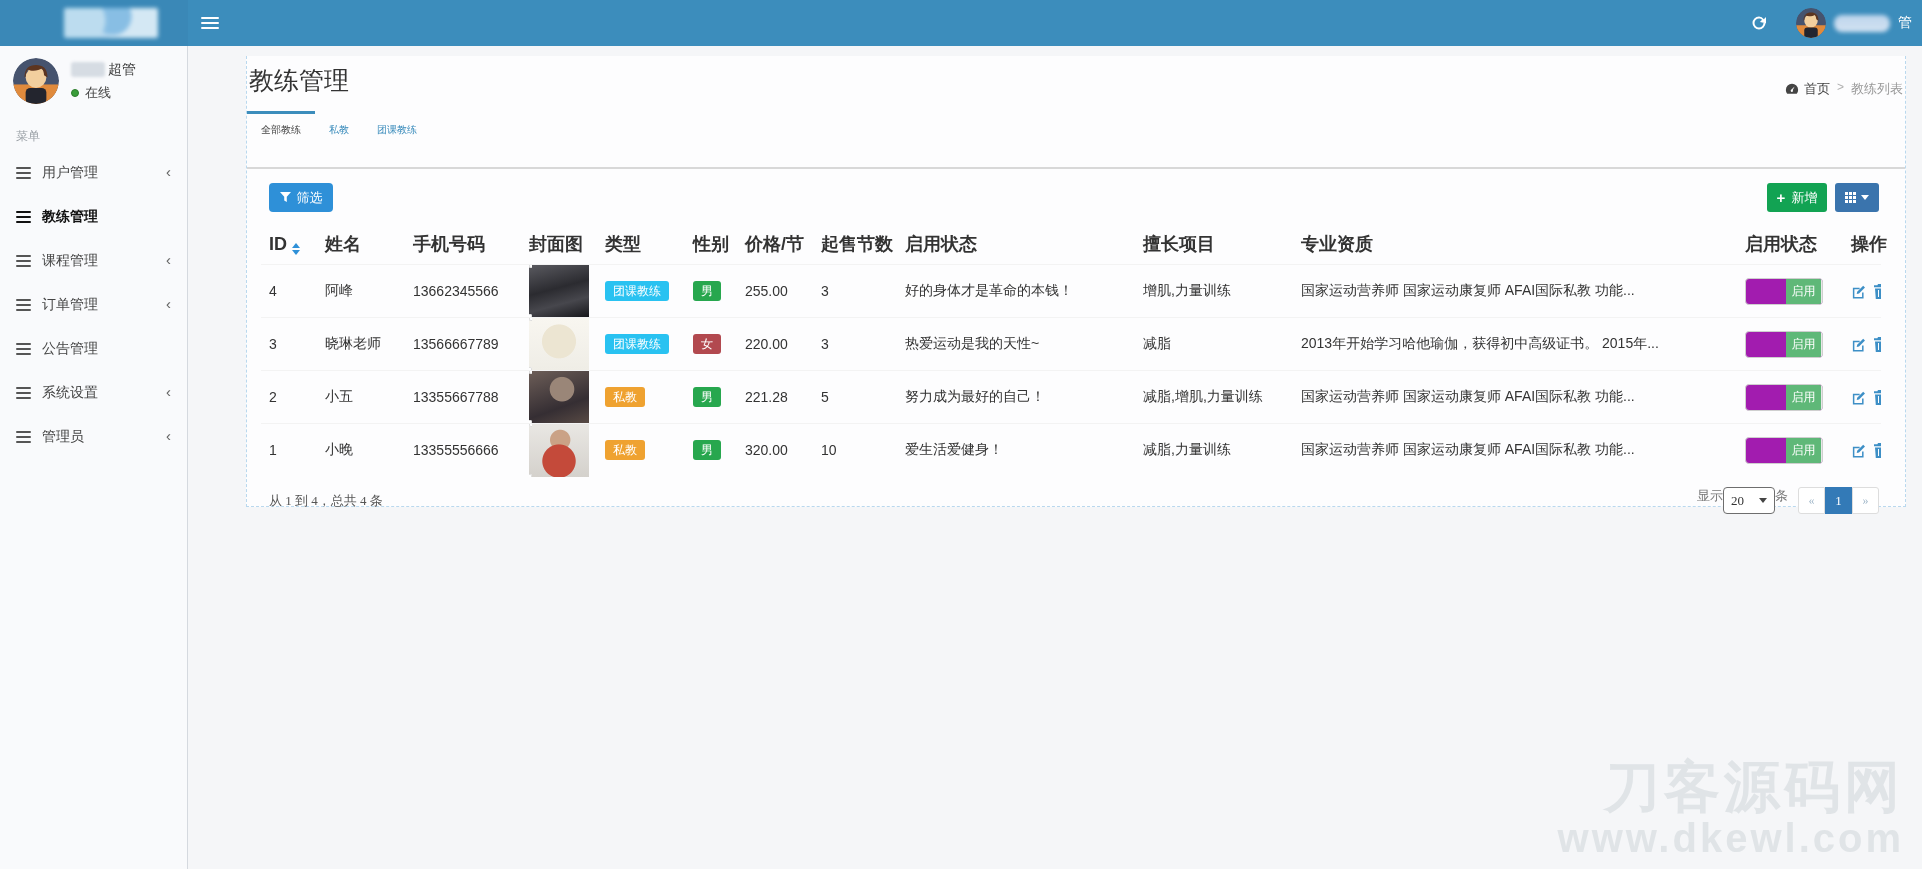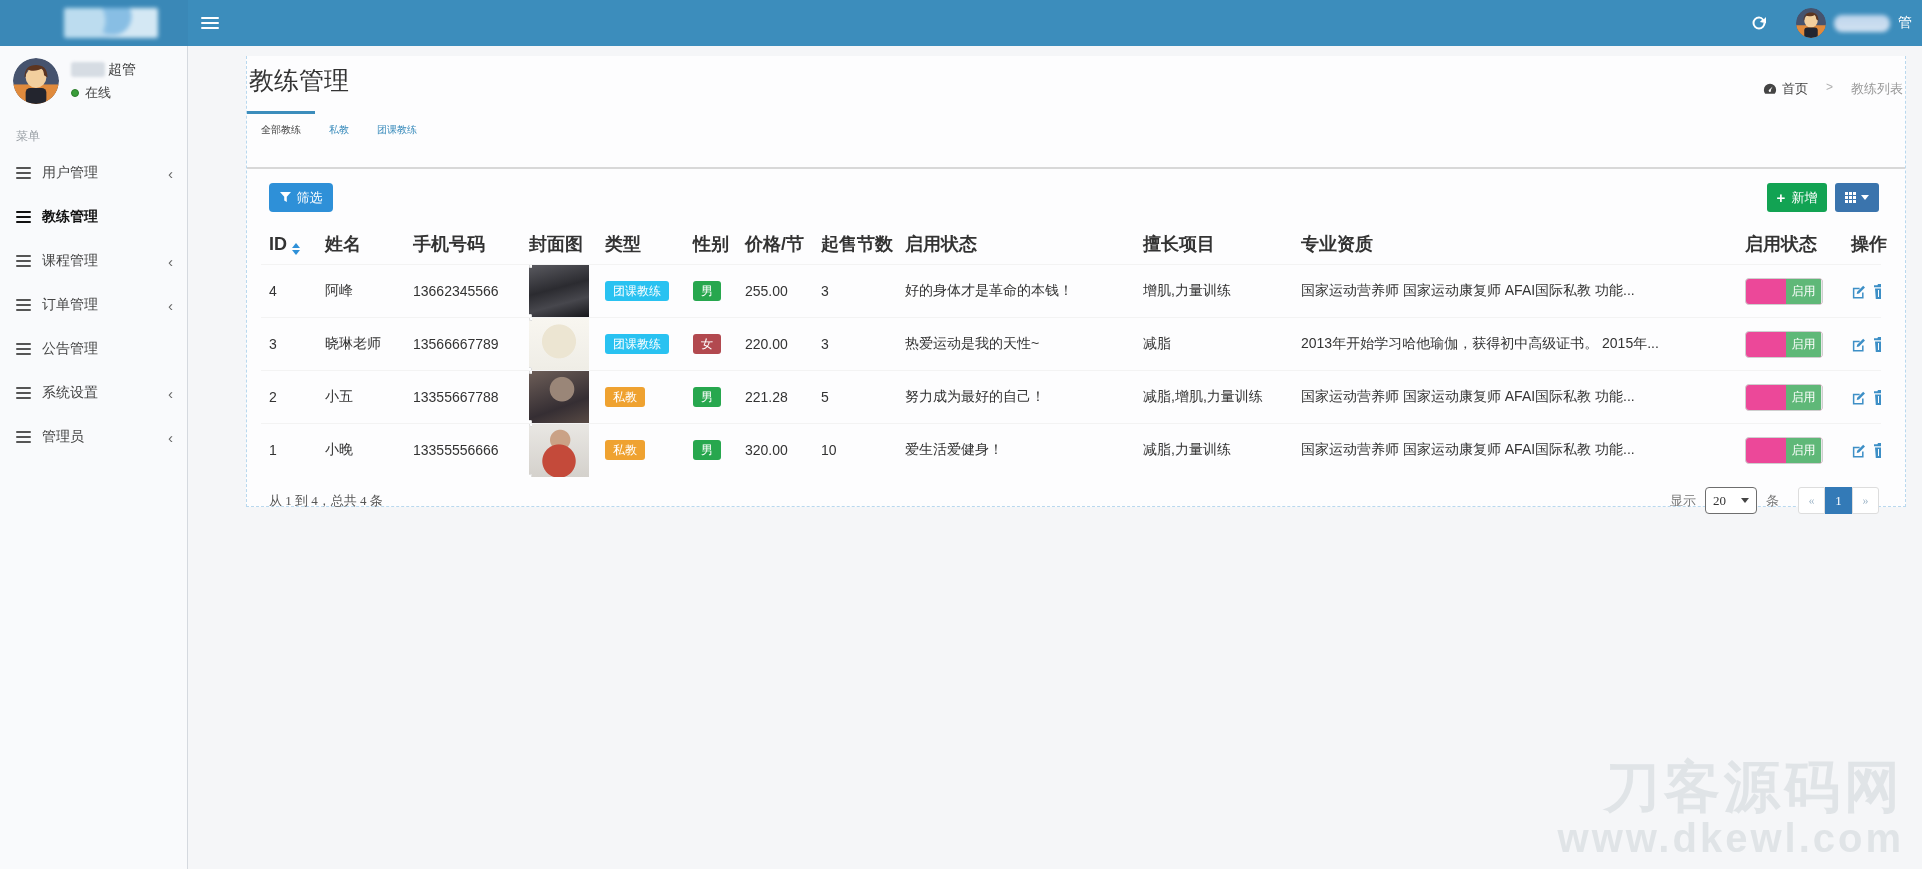--- a/index.html
+++ b/index.html
@@ -22,21 +22,21 @@
   .nav-toggle b { width:18px; height:2px; background:#fff; border-radius:1px; }
   .topbar-right { position:absolute; right:10px; top:0; height:46px; display:flex; align-items:center; gap:20px; }
   .refresh-btn { width:34px; height:46px; display:flex; align-items:center; justify-content:center; cursor:pointer; }
   .user-block { display:flex; align-items:center; gap:8px; height:46px; cursor:pointer; }
   .avatar-sm { width:30px; height:30px; border-radius:50%; overflow:hidden; flex:0 0 auto; }
   .name-blur { width:56px; height:17px; border-radius:8px; background:linear-gradient(#bdd5ec,#d3e2f2); filter:blur(2px); }
   .topbar-user-name { color:#fff; font-size:14px; }
 
   
   .sidebar { position:absolute; left:0; top:46px; width:188px; height:823px;
-    background:#f9fafc; border-right:1px solid #d5d9df; z-index:10; }
+    background:#f9fafc; border-right:1px solid #d5d9df; z-index:10;font-family:Liberation Mono, monospace; }
   .user-panel { display:flex; padding:12px 10px 10px 13px; gap:12px; align-items:center; }
   .avatar-lg { width:46px; height:46px; border-radius:50%; overflow:hidden; flex:0 0 auto; }
   .user-meta { display:flex; flex-direction:column; gap:5px; }
   .user-name-row { display:flex; align-items:center; gap:3px; font-size:14px; color:#3b3b3b; }
   .user-name-chip { width:34px; height:15px; border-radius:3px; background:#d6dce3; filter:blur(1.5px); }
   .user-status { display:flex; align-items:center; gap:6px; font-size:13px; color:#444; }
   .dot-online { width:8px; height:8px; border-radius:50%; background:#3a9d3a; border:1px solid #2c7d2c; }
   .menu-label { font-size:12px; color:#9aa0a6; padding:14px 0 2px 16px; }
   .menu { list-style:none; margin-top:4px; }
   .menu li { height:44px; display:flex; align-items:center; padding:0 14px 0 16px; gap:11px;
@@ -46,21 +46,21 @@
   .mi b { height:2.4px; background:#555; border-radius:1px; }
   .menu li.active .mi b { background:#111; }
   .chev { margin-left:auto; color:#666; font-size:15px; line-height:1; }
   .flex-spacer { flex:1; }
 
   
   .panel { position:absolute; left:246px; top:56px; width:1660px; height:451px;
     background:#fdfdfe;
     border-left:1px dashed #b9d8ee; border-right:1px dashed #b9d8ee; border-bottom:1px dashed #b9d8ee; }
   .page-title { font-size:25px; font-weight:500; color:#333; margin:8px 0 0 2px; }
-  .breadcrumb { position:absolute; top:24px; right:2px; display:flex; gap:18px; font-size:13px; }
+  .breadcrumb { position:absolute; top:24px; right:2px; display:flex; gap:7px; font-size:13px; }
   .breadcrumb .home { color:#444; display:flex; align-items:center; gap:5px; cursor:pointer; }
   .breadcrumb .sep { color:#b0b0b0; font-size:12px; }
   .breadcrumb .cur { color:#999; }
 
   .tabs { display:flex; margin-top:14px; }
   .tab { padding:9px 14px 10px; font-size:10px; color:#3c8dbc; border-top:3px solid transparent; cursor:pointer; }
   .tab.active { color:#484848; border-top-color:#3c8dbc; }
   .tabs-divider { height:2px; background:#d8d8d8; margin-top:20px; }
 
   .toolbar { margin:14px 26px 0 22px; display:flex; align-items:center; }
@@ -89,32 +89,32 @@
   .badge { display:inline-block; padding:4px 8px; border-radius:3px; color:#fff; font-size:12px; line-height:1; }
   .b-cyan{background:#29c2f1} .b-orange{background:#efa230} .b-green{background:#27a74e} .b-red{background:#b2494f}
 
   .cover { width:32px; height:46px; background:#fff; border:1px solid #ddd; border-radius:2px; padding:2px; }
   .cover i { display:block; width:100%; height:100%; }
   .cv1 { background:linear-gradient(165deg,#5a5a60 0%,#2b2b30 45%,#47474d 70%,#17171b 100%); }
   .cv2 { background:radial-gradient(circle at 50% 45%,#ece5d2 0 40%,transparent 42%),linear-gradient(#f8f6f0,#efede6); }
   .cv3 { background:radial-gradient(circle at 55% 35%,#9a8678 0 25%,transparent 27%),linear-gradient(160deg,#6d5e58,#352e33 65%,#584a44); }
   .cv4 { background:radial-gradient(circle at 50% 70%,#c44a3a 0 34%,transparent 36%),radial-gradient(circle at 52% 30%,#caa286 0 20%,transparent 22%),linear-gradient(#e9e7e3,#d4d1cc); }
 
-  .switch { width:78px; height:27px; border:1px solid #cfcfcf; border-radius:4px; background:#ec4899;
+  .switch { width:78px; height:27px; border:1px solid #cfcfcf; border-radius:4px; background:#a21caf;
     display:flex; overflow:hidden; cursor:pointer;padding-left:40px; }
   .switch .on { width:46px; background:#5FB878; color:#fff; font-size:12px;
     display:flex; align-items:center; justify-content:center; }
   .switch .knob { flex:1; background:#fff; border-left:1px solid #e8e8e8; }
 
   .ops { display:flex; gap:7px; align-items:center; }
   .op { cursor:pointer; display:inline-flex; }
 
   .pager-row { margin:0 26px 0 22px; height:48px; display:flex; align-items:center;font-family:Liberation Serif, serif; }
   .pager-summary { font-size:13px; color:#555; }
-  .pager-right { margin-left:auto; display:flex; align-items:center; gap:9px; font-size:13px; color:#777; }
+  .pager-right { margin-left:auto; display:flex; align-items:flex-start; font-size:13px; color:#777; }
   .size-select { width:52px; height:27px; border:1px solid #6e6e6e; border-radius:4px; background:#fff;
     display:flex; align-items:center; justify-content:space-between; padding:0 7px; color:#333; cursor:pointer; }
   .size-select .sel-caret { width:0; height:0; border:4px solid transparent; border-top:5px solid #444; margin-top:4px; }
   .pager { display:flex; margin-left:10px; }
   .pg { min-width:27px; height:27px; display:flex; align-items:center; justify-content:center;
     border:1px solid #ddd; background:#fff; color:#9fb6c8; font-size:12px; cursor:pointer; }
   .pg.first { border-radius:3px 0 0 3px; }
   .pg.last { border-radius:0 3px 3px 0; }
   .pg.active { background:#337ab7; border-color:#337ab7; color:#fff; font-size:13px; }
 

